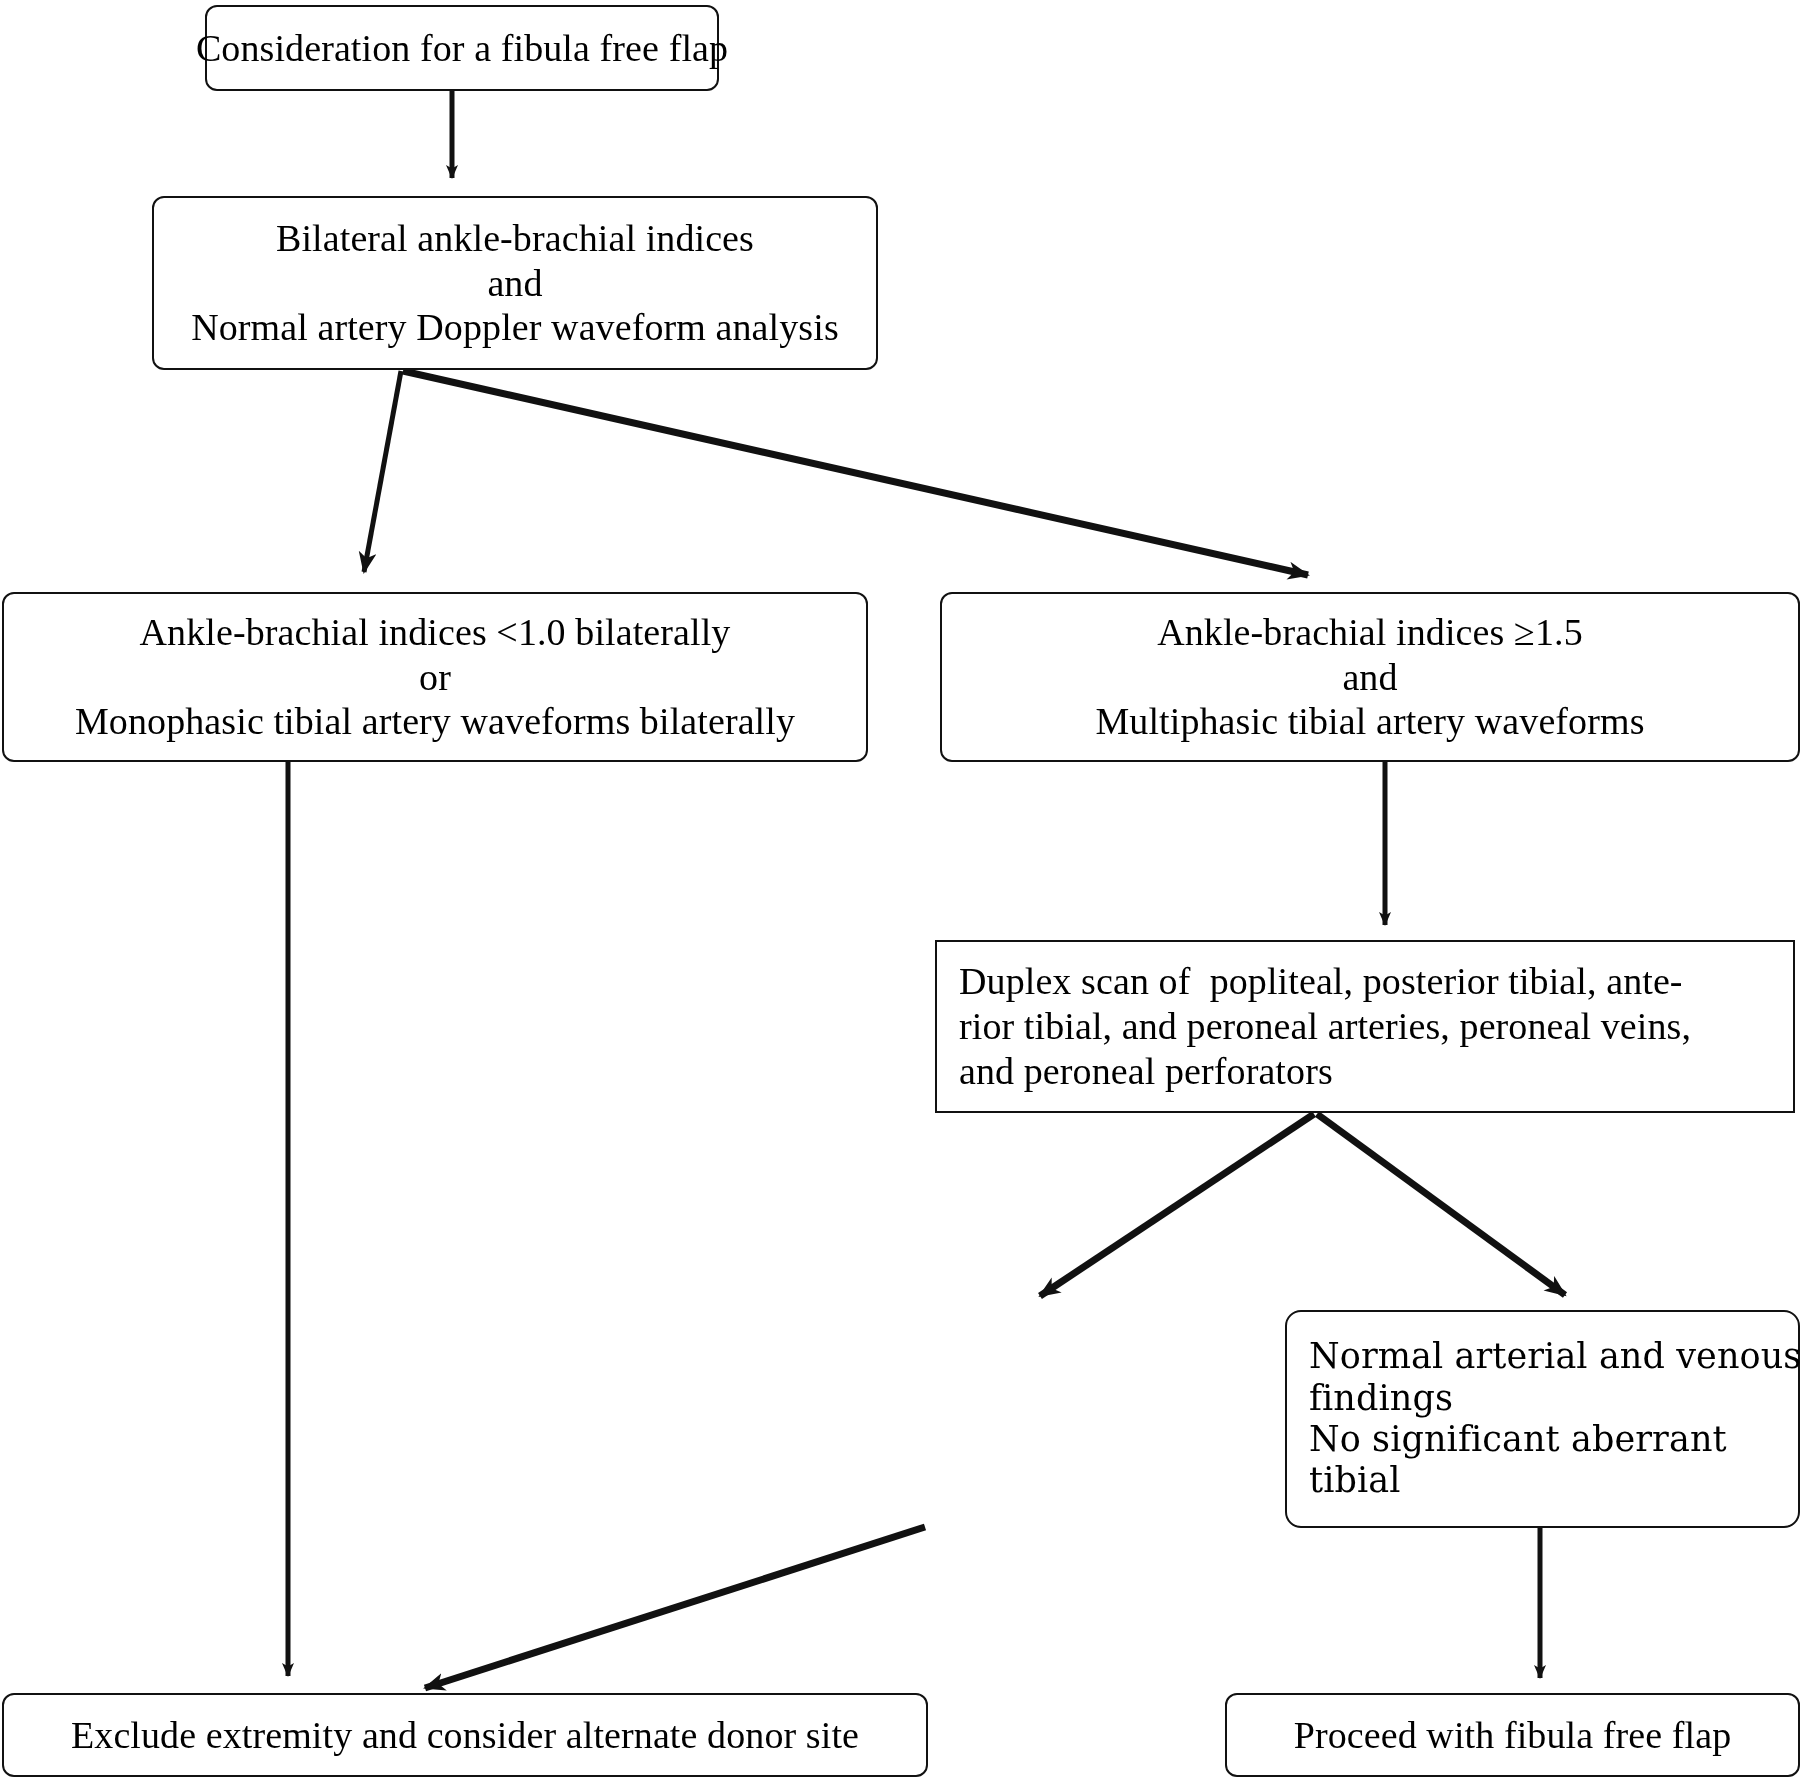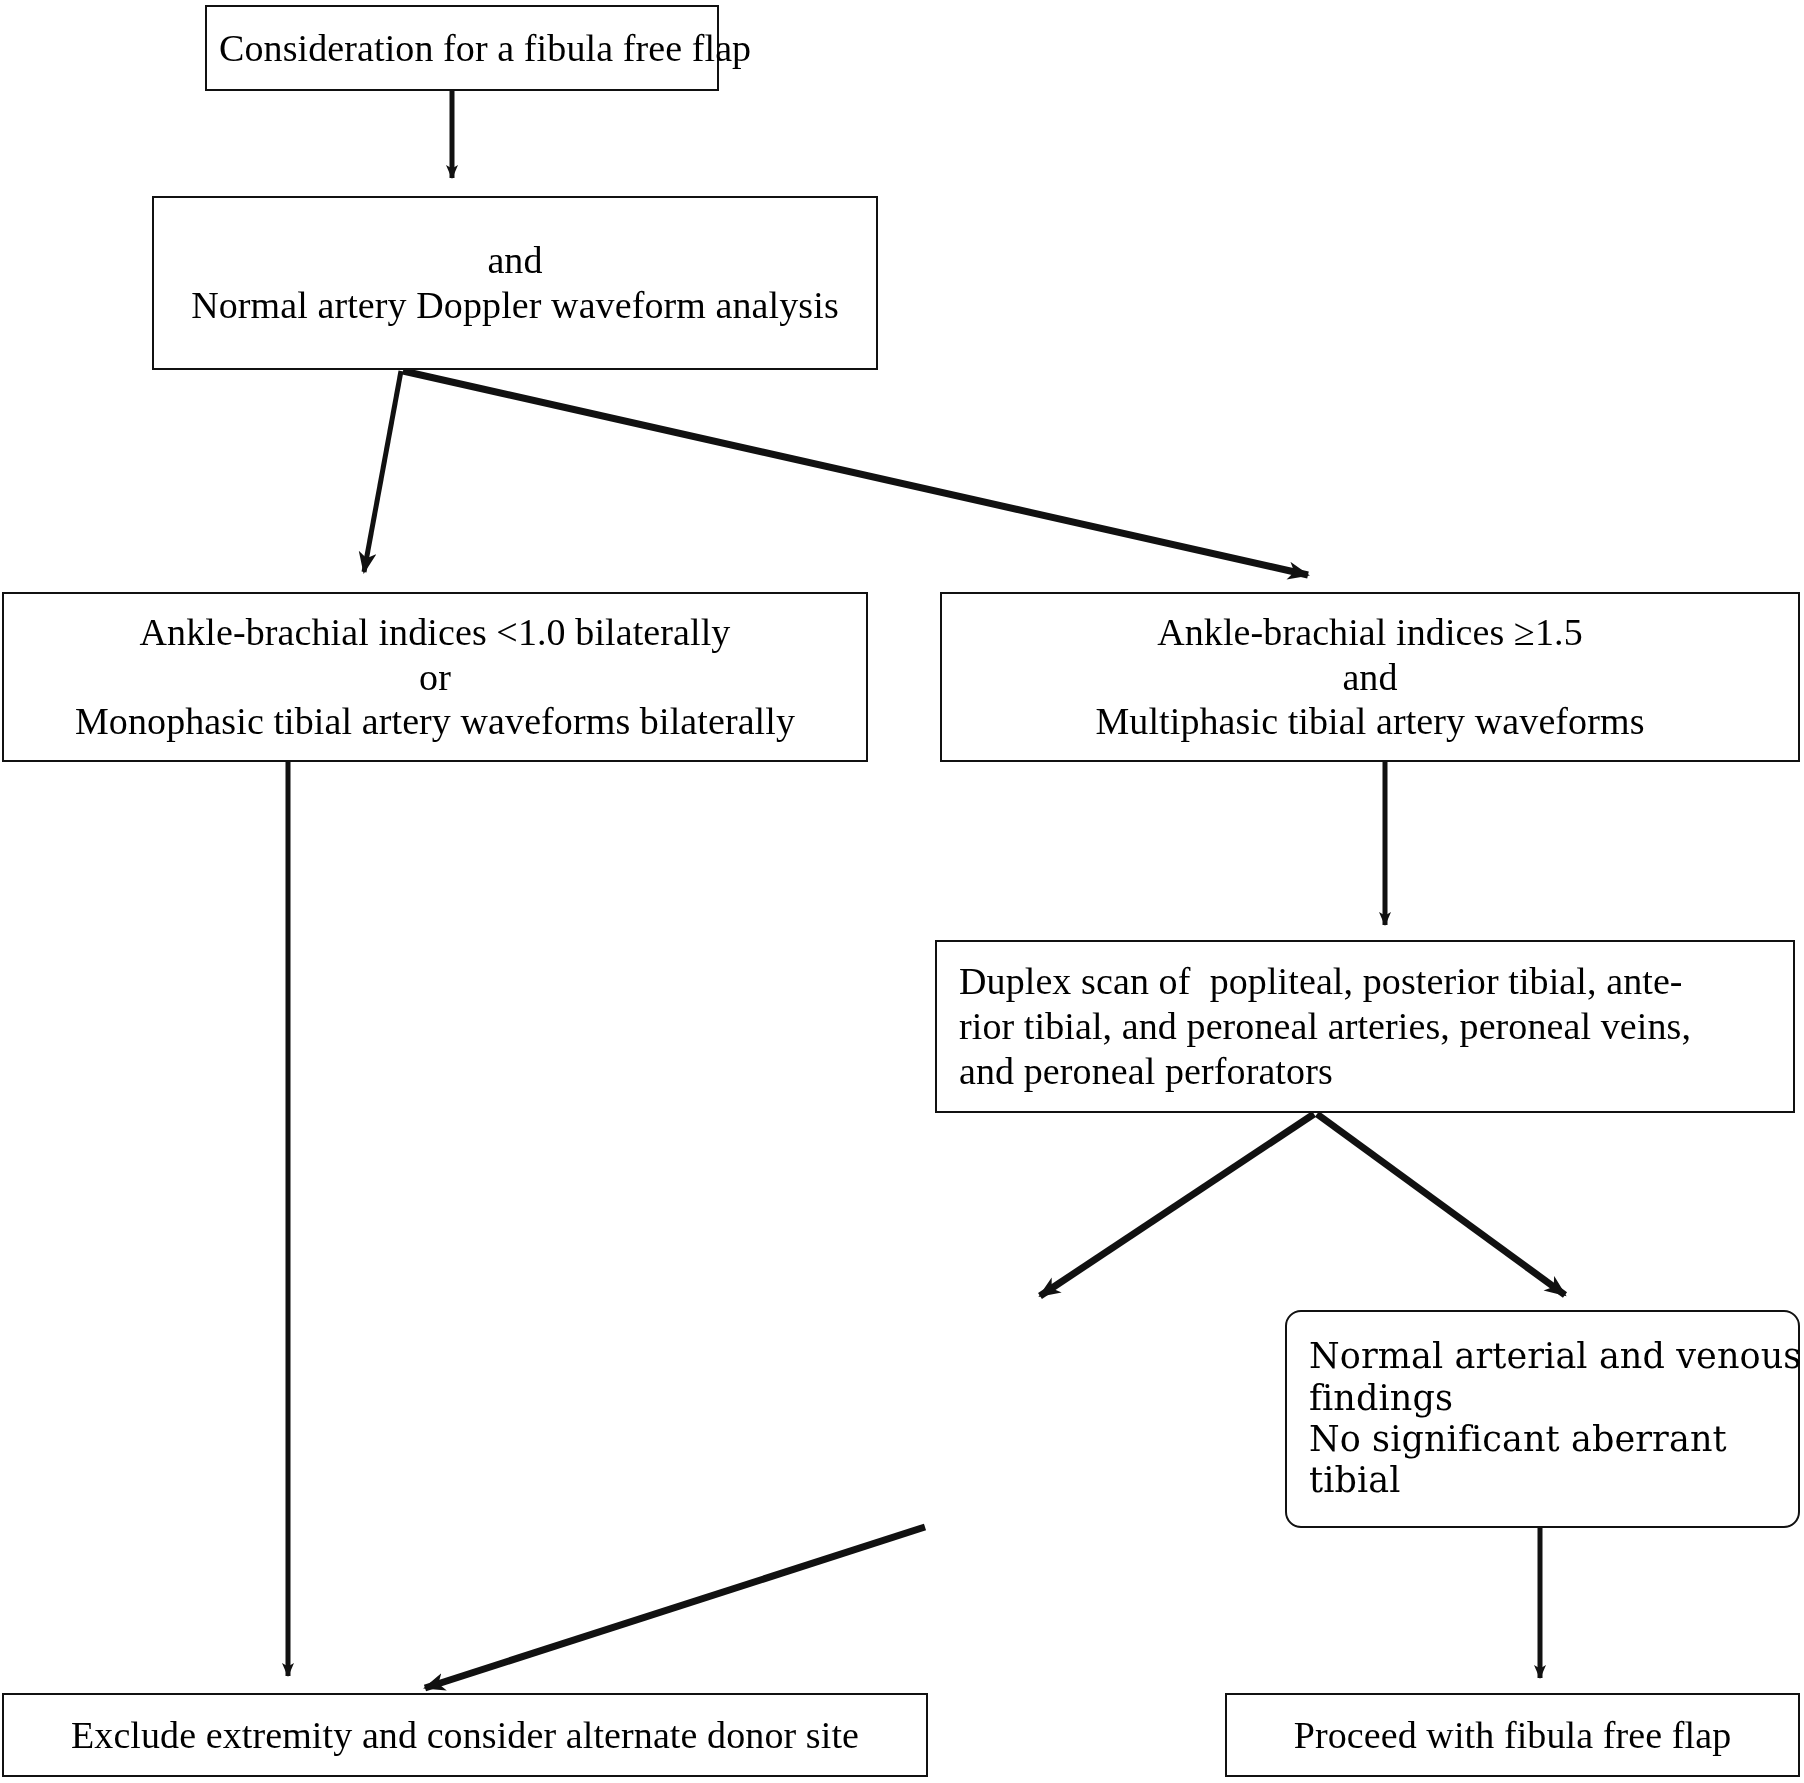--- a/index.html
+++ b/index.html
@@ -33,21 +33,21 @@
     flex-direction: column;
     justify-content: center;
     font-size: 38px;
     line-height: 1.18;
     letter-spacing: 0.1px;
   }
   .node .line {
     display: block;
     white-space: pre;
   }
-  .center  { text-align: center; }
+  .center  { align-items: center; text-align: center; border-radius: 12px; }
   .leftal  { align-items: flex-start; text-align: left; }
   .pad-l   { padding-left: 22px; padding-right: 14px; }
   .pad-c   { padding-left: 12px; padding-right: 12px; }
 
   
   #node-consideration { left: 205px;  top: 5px;    width: 514px;  height: 86px;  }
   #node-abi-doppler   { left: 152px;  top: 196px;  width: 726px;  height: 174px; }
   #node-abnormal      { left: 2px;    top: 592px;  width: 866px;  height: 170px; }
   #node-normal-abi    { left: 940px;  top: 592px;  width: 860px;  height: 170px; }
   #node-duplex        { left: 935px;  top: 940px;  width: 860px;  height: 173px; }
@@ -113,20 +113,21 @@
     <g>
       <line x1="1540" y1="1528" x2="1540" y2="1678" stroke="#111111" stroke-width="5" marker-end="url(#ah-thin)"></line>
     </g>
   </svg>
 
   <div class="node center pad-c" id="node-consideration">
     <span class="line">Consideration for a fibula free flap</span>
   </div>
 
   <div class="node center pad-c" id="node-abi-doppler">
+    <span class="line">Bilateral ankle-brachial indices</span>
     <span class="line">and</span>
     <span class="line">Normal artery Doppler waveform analysis</span>
   </div>
 
   <div class="node center pad-c" id="node-abnormal">
     <span class="line">Ankle-brachial indices &lt;1.0 bilaterally</span>
     <span class="line">or</span>
     <span class="line">Monophasic tibial artery waveforms bilaterally</span>
   </div>
 

